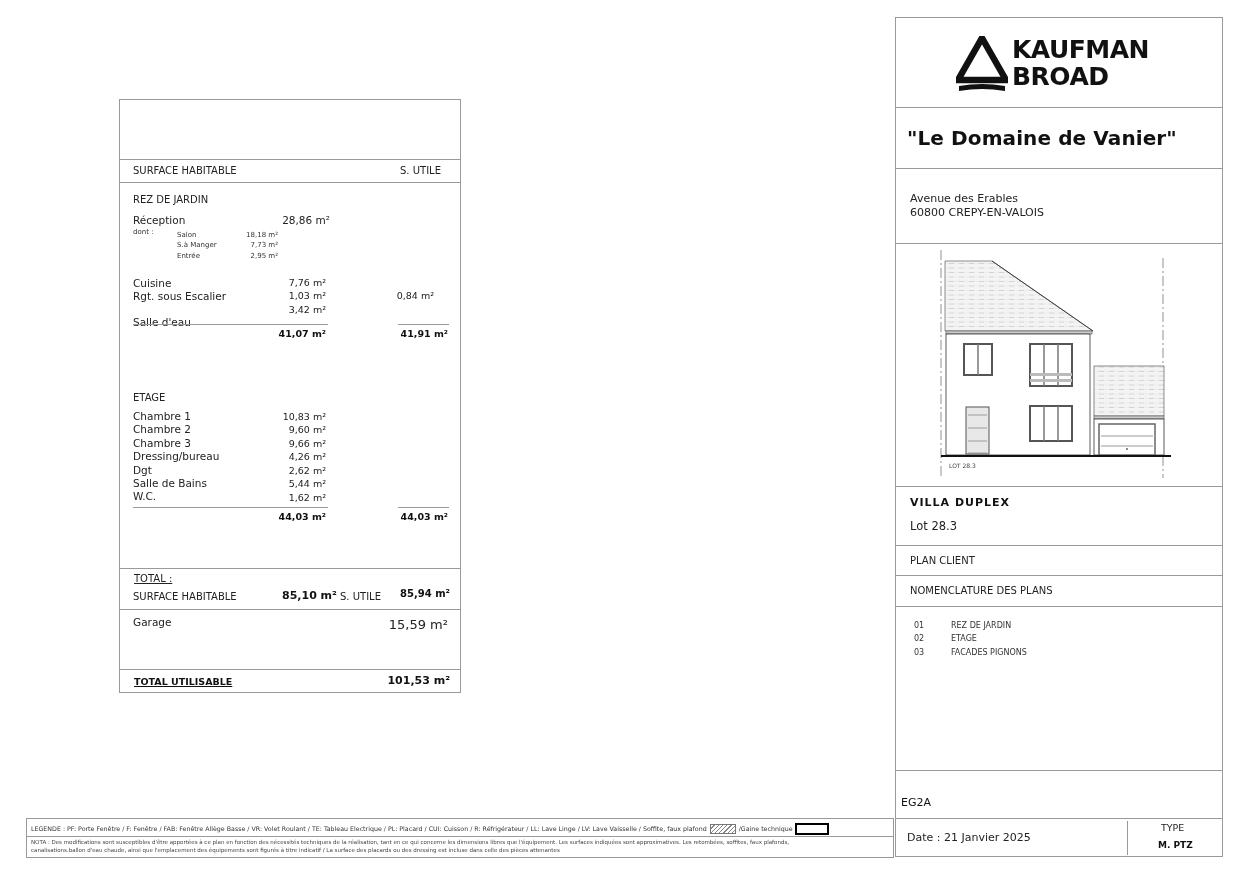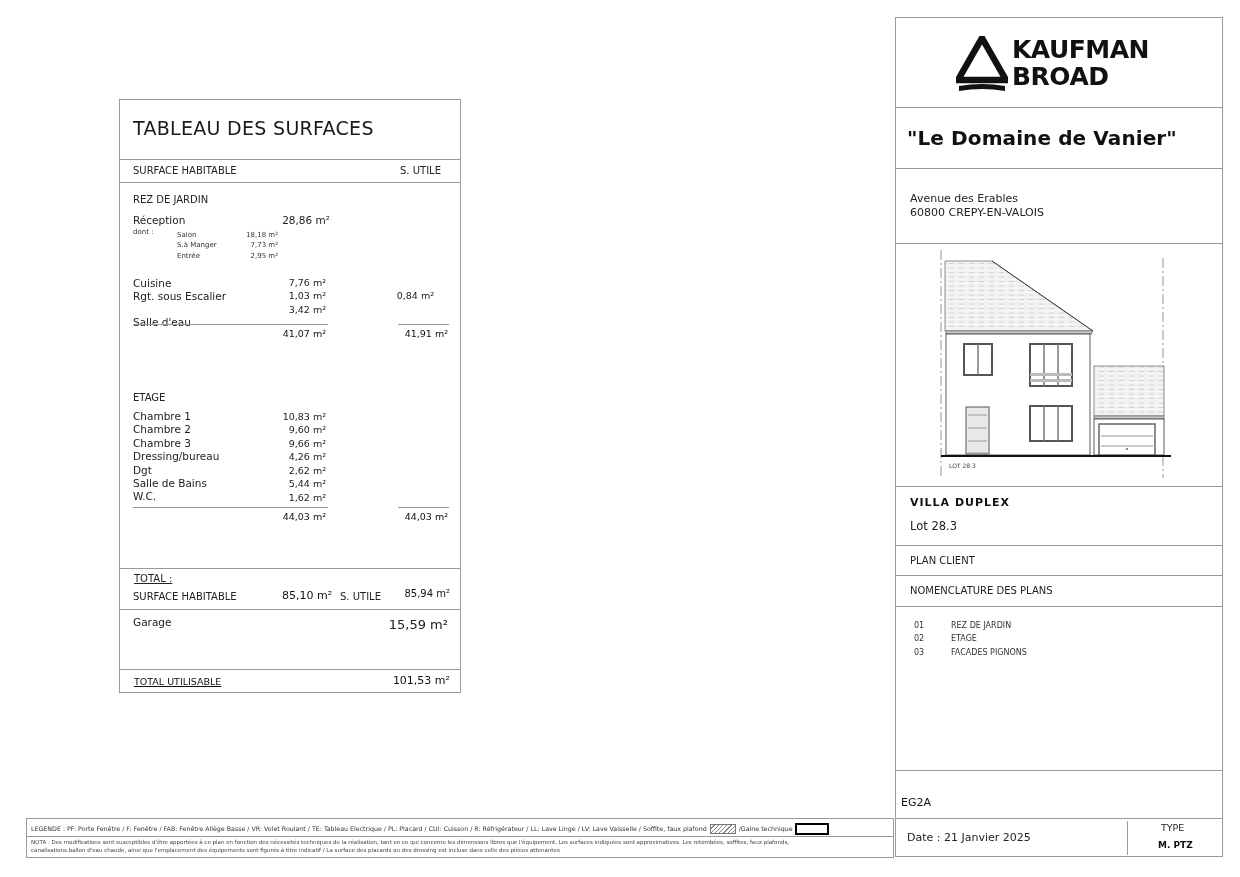--- a/index.html
+++ b/index.html
@@ -6,21 +6,21 @@
     body { width: 1240px; height: 877px; position: relative; overflow: hidden;
            font-family: "DejaVu Sans", "Liberation Sans", sans-serif; color: #1a1a1a; }
     .abs { position: absolute; }
 
     
     #surf { left: 119px; top: 99px; width: 342px; height: 594px; border: 1px solid #9a9a9a; box-sizing: border-box; }
     #surf .title { left: 13px; top: 17px; font-size: 19px; letter-spacing: 0.3px; font-weight: normal; color: #1a1a1a; }
     #surf .hline { left: 0; width: 340px; height: 1px; background: #9a9a9a; }
     #surf .t { font-size: 10.5px; color: #222; white-space: nowrap; }
     #surf .xs { font-size: 7px; color: #333; white-space: nowrap; }
-    #surf .b { font-weight: normal; font-size: 9.5px; color: #111; }
+    #surf .b { font-weight: bold; font-size: 9.5px; color: #111; }
     #surf .r { text-align: right; }
     #surf .subline { height: 1px; background: #9a9a9a; }
     #surf .underline { text-decoration: underline; }
 
     
     #cart { left: 895px; top: 17px; width: 328px; height: 840px; border: 1px solid #9a9a9a; box-sizing: border-box; }
     #cart .hl { left: 0; width: 326px; height: 1px; background: #9a9a9a; }
     #cart .t { font-size: 11px; color: #222; white-space: nowrap; }
     .logo-text { font-family: "DejaVu Sans", sans-serif; font-weight: bold; font-size: 25px; line-height: 25px; letter-spacing: -0.5px; color: #111; }
     .project { font-weight: bold; font-size: 20px; color: #111; letter-spacing: 0.1px; }
@@ -33,21 +33,20 @@
     #legend .mid { left: 0; top: 17px; width: 866px; height: 1px; background: #9a9a9a; }
     #legend .l2 { left: 4px; top: 20px; font-size: 5.5px; color: #444; white-space: nowrap; line-height: 7.5px; }
     .hatch { display: inline-block; width: 24px; height: 8px; border: 1px solid #777; vertical-align: middle;
              background: repeating-linear-gradient(135deg, #fff 0 2px, #888 2px 3px); margin: 0 3px; }
     .gaine { display: inline-block; width: 30px; height: 8px; border: 2px solid #000; vertical-align: middle; margin-left: 2px; }
   </style>
 </head>
 <body>
 
 <div id="surf" class="abs">
-  <div class="abs title">TABLEAU DES SURFACES</div>
   <div class="abs hline" style="top:59px"></div>
   <div class="abs t" style="left:13px;top:65px;font-size:10px">SURFACE HABITABLE</div>
   <div class="abs t" style="left:280px;top:65px;font-size:10px">S. UTILE</div>
   <div class="abs hline" style="top:82px"></div>
 
   <div class="abs t" style="left:13px;top:94px;font-size:10px">REZ DE JARDIN</div>
   <div class="abs t" style="left:13px;top:114px">Réception</div>
   <div class="abs t r" style="left:150px;top:114px;width:60px">28,86 m²</div>
   <div class="abs xs" style="left:13px;top:128px">dont :</div>
 

